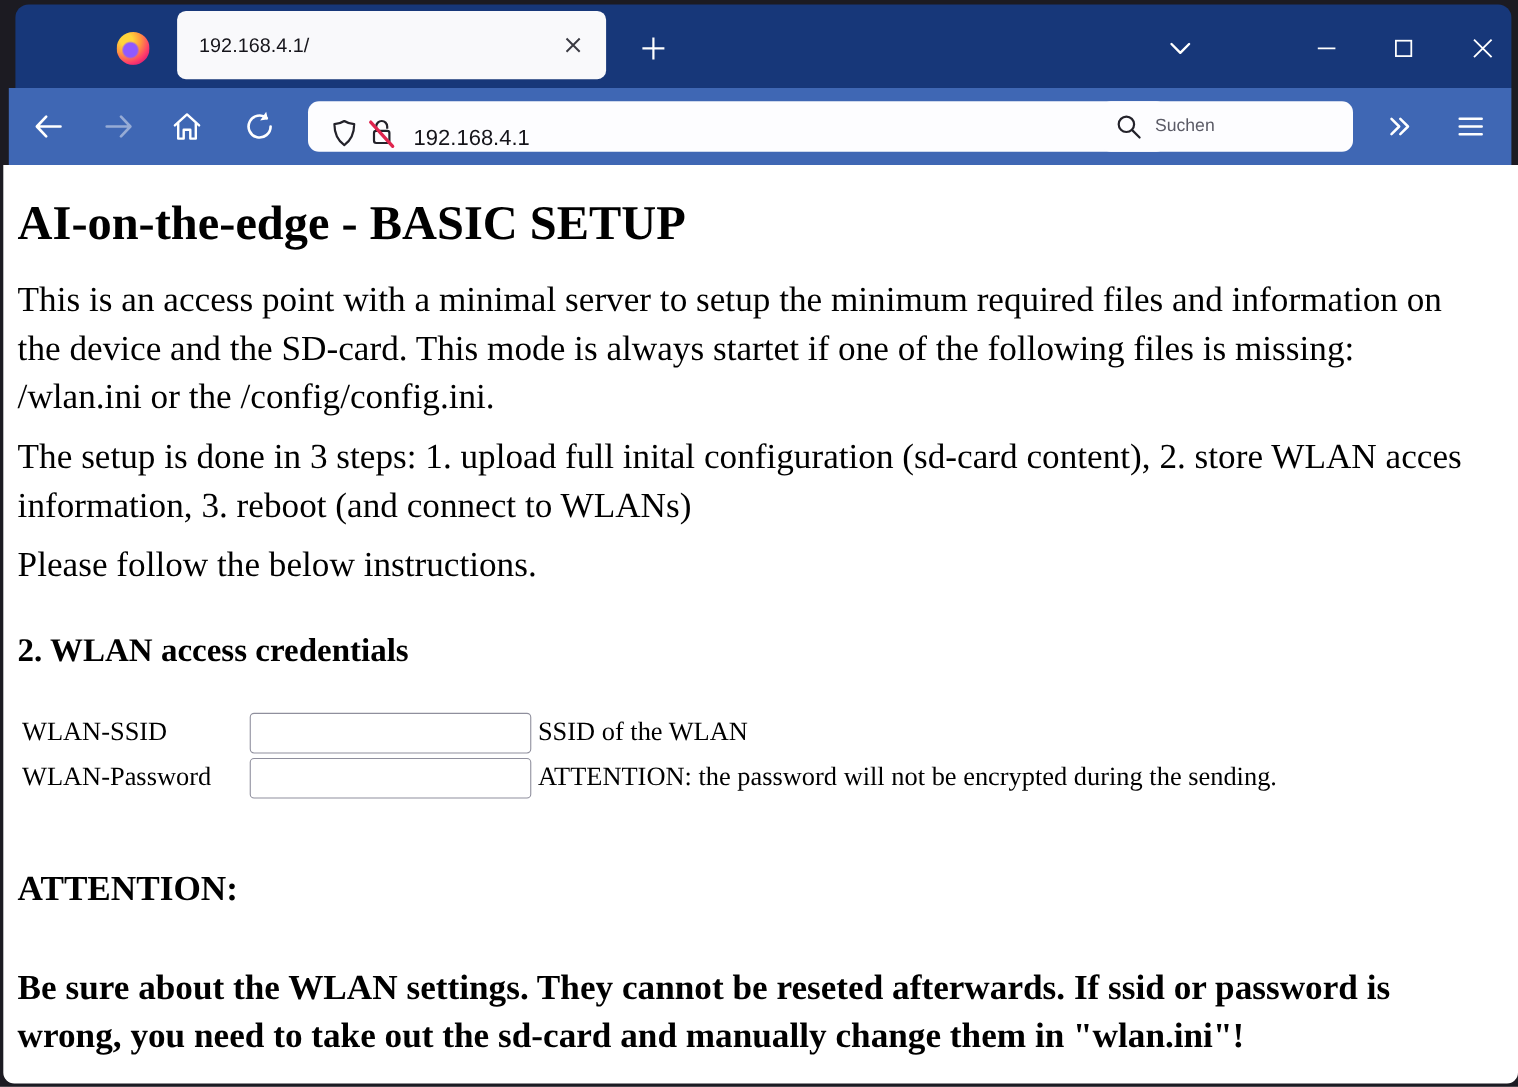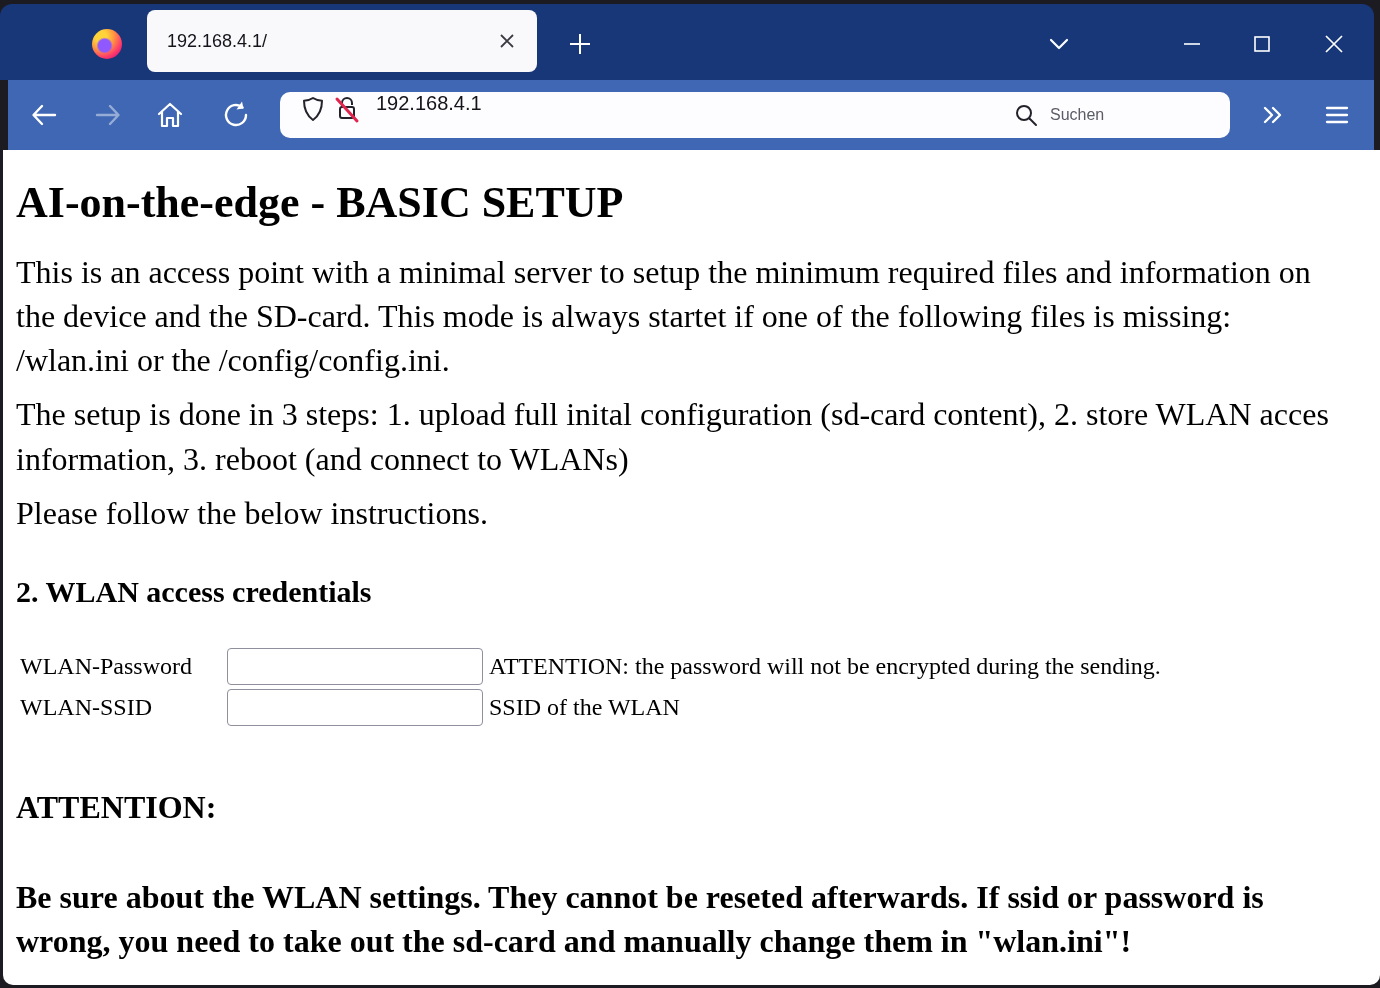--- a/index.html
+++ b/index.html
@@ -6,21 +6,21 @@
   html,body { margin:0; padding:0; }
   body {
     width:1380px; height:988px;
     background:#1c1b22;
     font-family:"Liberation Sans", sans-serif;
     overflow:hidden; position:relative;
   }
 
   
   .titlebar {
-    position:absolute; left:0; right:6px; top:4px; height:76px;
+    position:absolute; left:14px; right:6px; top:4px; height:76px;
     background:#173779; border-radius:12px 12px 0 0;
   }
   .firefox-logo {
     position:absolute; left:92px; top:25px; width:30px; height:30px;
     border-radius:50%;
     background:
       radial-gradient(circle at 42% 55%, #9059ff 0 26%, rgba(144,89,255,0) 34%),
       radial-gradient(circle at 30% 25%, #ffd43b 0 18%, #ff9640 42%, #ff3b6b 68%, #b5007f 100%);
   }
   .tab {
@@ -37,21 +37,21 @@
   .titlebar .icon-btn { top:18px; }
 
   .toolbar {
     position:absolute; left:8px; right:6px; top:80px; height:70px;
     background:#3f67b4;
   }
   .toolbar .icon-btn { top:13px; }
   .urlbar {
     position:absolute; left:272px; top:12px; width:781px; height:46px;
     background:#fdfdff; border-radius:10px;
-    display:flex; align-items:flex-start; padding:0 10px 0 16px;
+    display:flex; align-items:flex-end; padding:0 10px 0 16px;
   }
   .urlbar-text { flex:1; font-size:20px; color:#15141a; margin-left:12px; }
   .urlbar .badge { display:flex; align-items:center; justify-content:center; width:34px; height:34px; }
   .searchbar {
     position:absolute; left:992px; top:12px; width:230px; height:46px;
     background:#fdfdff; border-radius:10px;
     display:flex; align-items:center; padding:0 10px 0 14px;
   }
   .searchbar input {
     border:none; outline:none; background:transparent;
@@ -211,29 +211,29 @@
 
   <p>This is an access point with a minimal server to setup the minimum required files and information on the device and the SD-card. This mode is always startet if one of the following files is missing: /wlan.ini or the /config/config.ini.</p>
   <p>The setup is done in 3 steps: 1. upload full inital configuration (sd-card content), 2. store WLAN acces information, 3. reboot (and connect to WLANs)</p>
   <p>Please follow the below instructions.</p>
 
   <h2>2. WLAN access credentials</h2>
 
   <table class="cred">
     <tbody>
         <tr>
+      <td class="lbl">WLAN-SSID</td>
+      <td><input class="field" type="text" value="" style=""></td>
+      <td class="desc">SSID of the WLAN</td>
+    </tr>
+    <tr>
       <td class="lbl">WLAN-Password</td>
       <td><input class="field" type="text" value="" style=""></td>
       <td class="desc">ATTENTION: the password will not be encrypted during the sending.</td>
     </tr>
-    <tr>
-      <td class="lbl">WLAN-SSID</td>
-      <td><input class="field" type="text" value="" style=""></td>
-      <td class="desc">SSID of the WLAN</td>
-    </tr>
   </tbody>
     </table>
 
   <p class="attn-head">ATTENTION:</p>
   <p class="attn-body">Be sure about the WLAN settings. They cannot be reseted afterwards. If ssid or password is wrong, you need to take out the sd-card and manually change them in "wlan.ini"!</p>
 
   <button class="write">Write wlan.ini</button>
 </div>
 
 </body></html>

